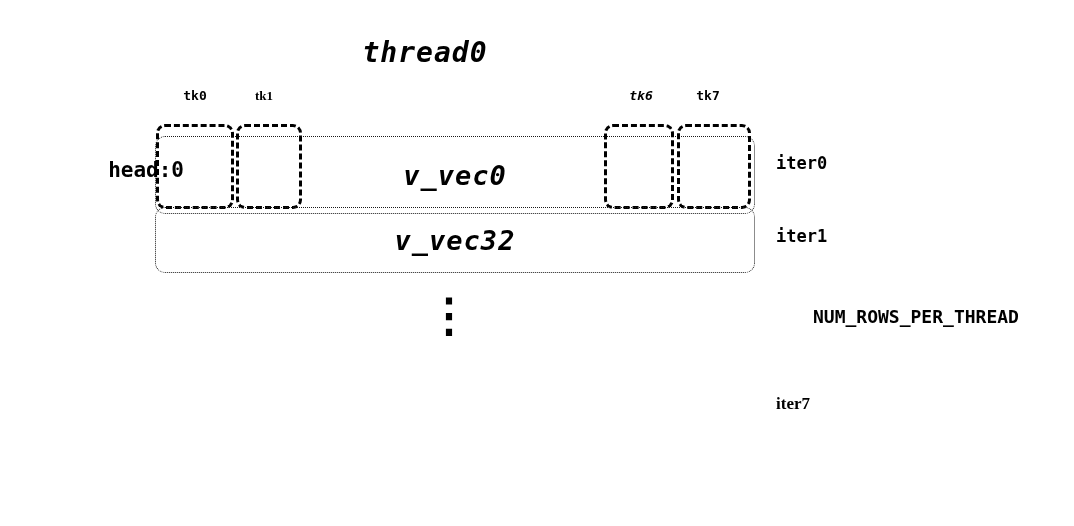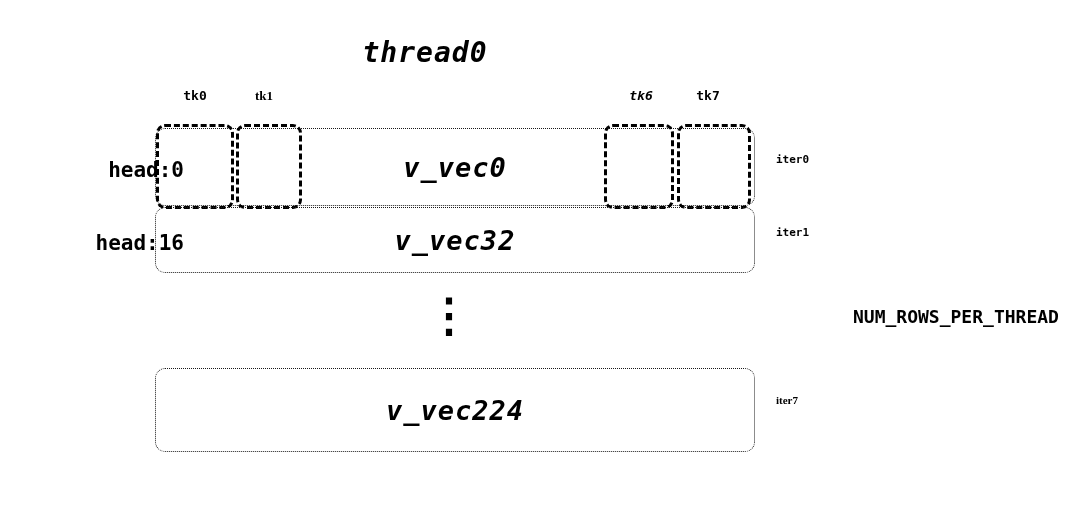--- a/index.html
+++ b/index.html
@@ -48,27 +48,26 @@
   }
   .head-label{
     font-size:21px;
     text-align:right;
     width:140px;
     left:0;
     white-space:nowrap;
     margin-left:44px;
   }
   .iter-label{
-    font-size:11px;
+    font-size:17px;
     white-space:nowrap;
   }
   .side-label{
     font-size:18px;
     white-space:nowrap;
-    margin-left:40px;
   }
   .bottom-label{
     font-size:18px;
     transform:translateX(-50%);
     white-space:nowrap;
   }
   .ellipsis{
     font-size:46px;
     line-height:1.1;
     transform:translateX(-50%);
@@ -79,41 +78,37 @@
 
 <div class="canvas">
 
   <div class="abs title" style="left:425px;top:36px;">thread0</div>
 
   <div class="abs tk-label" style="left:195px;top:88px;">tk0</div>
   <div class="abs tk-label" style="left:264px;top:88px;font-family:Liberation Serif, serif;">tk1</div>
   <div class="abs tk-label" style="left:641px;top:88px;font-style:italic;">tk6</div>
   <div class="abs tk-label" style="left:708px;top:88px;">tk7</div>
 
-  <div class="abs row-box" style="left:155px;top:128px;width:600px;height:78px;">
+  <div class="abs row-box" style="left:155px;top:136px;width:600px;height:78px;">
     <span class="vec-label">v_vec0</span>
   </div>
 
   <div class="abs tk-cell" style="left:156px;top:124px;width:78px;height:85px;"></div>
   <div class="abs tk-cell" style="left:236px;top:124px;width:66px;height:85px;"></div>
   <div class="abs tk-cell" style="left:604px;top:124px;width:70px;height:85px;"></div>
   <div class="abs tk-cell" style="left:677px;top:124px;width:74px;height:85px;"></div>
 
   <div class="abs head-label" style="top:158px;">head:0</div>
   <div class="abs iter-label" style="left:776px;top:153px;">iter0</div>
 
   <div class="abs row-box" style="left:155px;top:207px;width:600px;height:66px;text-align:center;">
     <span class="vec-label">v_vec32</span>
   </div>
-  <div class="abs head-label" style="top:231px;">head:16</div>
   <div class="abs iter-label" style="left:776px;top:226px;text-align:right;">iter1</div>
 
   <div class="abs ellipsis" style="left:449px;top:290px;">⋮</div>
 
   <div class="abs side-label" style="left:813px;top:306px;">NUM_ROWS_PER_THREAD</div>
 
-  <div class="abs row-box" style="left:155px;top:368px;width:600px;height:84px;">
-    <span class="vec-label">v_vec224</span>
-  </div>
   <div class="abs iter-label" style="left:776px;top:394px;font-family:Liberation Serif, serif;">iter7</div>
 
 
 </div>
 
 </body></html>

